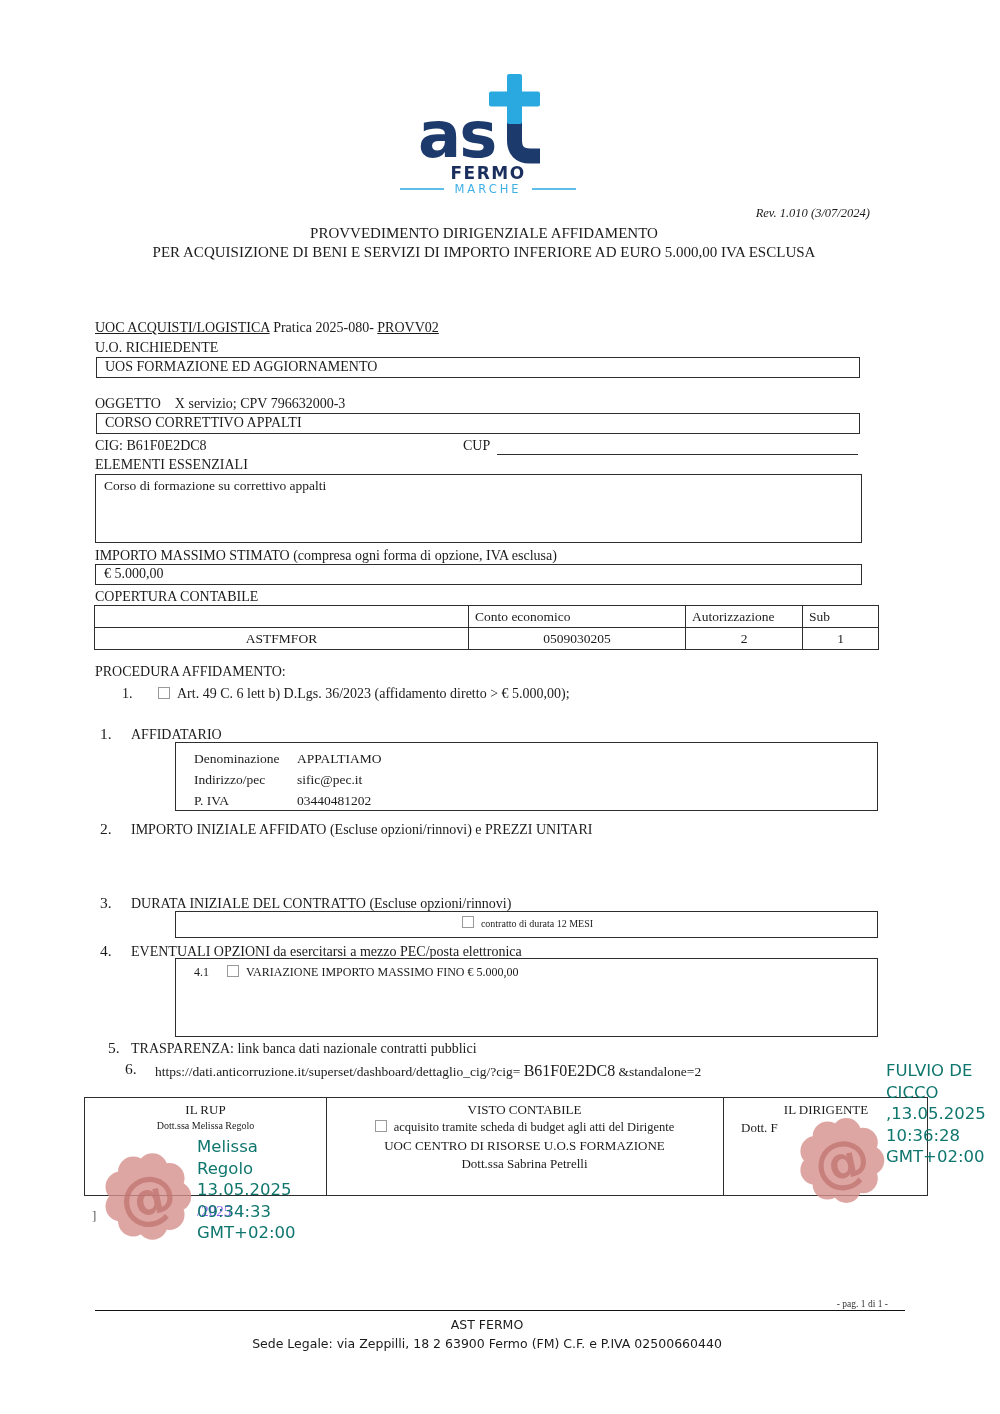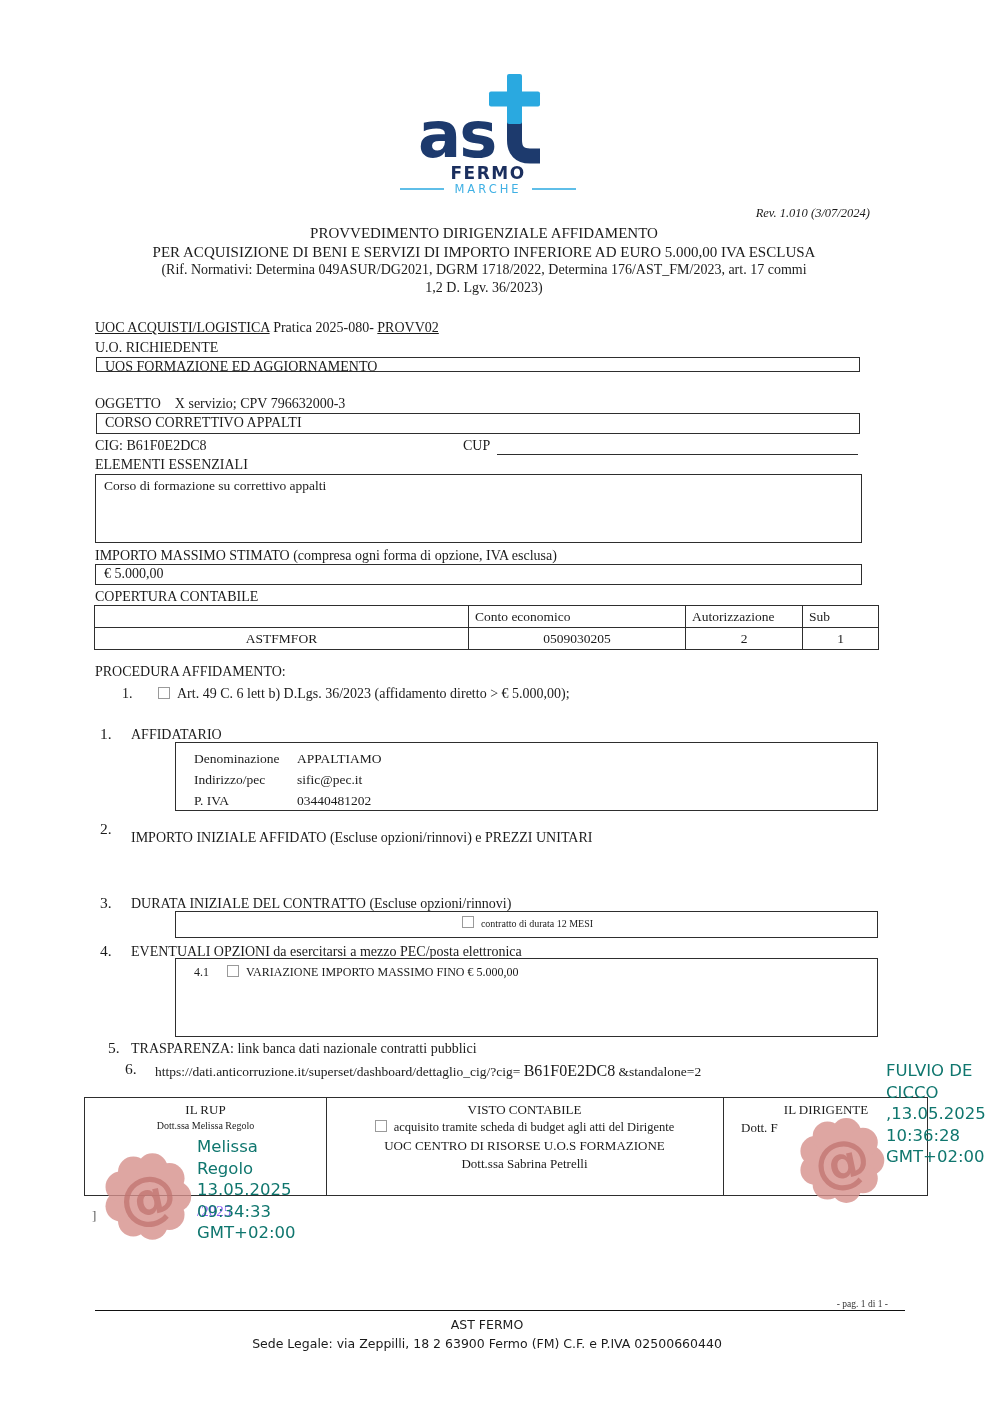--- a/index.html
+++ b/index.html
@@ -33,28 +33,26 @@
     <rect x="97" y="23.5" width="51" height="15" rx="2" fill="#2aa9e0"></rect>
     <text x="96" y="111" text-anchor="middle" font-family="&quot;DejaVu Sans&quot;,&quot;Liberation Sans&quot;,sans-serif" font-weight="bold" font-size="17" letter-spacing="1.5" fill="#1b2f5e">FERMO</text>
     <line x1="8" y1="121" x2="52" y2="121" stroke="#2aa9e0" stroke-width="1.5"></line>
     <line x1="140" y1="121" x2="184" y2="121" stroke="#2aa9e0" stroke-width="1.5"></line>
     <text x="96" y="125" text-anchor="middle" font-family="&quot;DejaVu Sans&quot;,&quot;Liberation Sans&quot;,sans-serif" font-size="11.5" letter-spacing="3" fill="#3fb0e4">MARCHE</text>
   </svg>
 
   <div class="t" style="left:600px;top:206px;width:270px;text-align:right;font-style:italic;font-size:12.5px;">Rev. 1.010 (3/07/2024)</div>
   <div class="t ctr" style="left:95px;top:224px;width:778px;font-size:15px;">PROVVEDIMENTO DIRIGENZIALE AFFIDAMENTO</div>
   <div class="t ctr" style="left:95px;top:243px;width:778px;font-size:15px;">PER ACQUISIZIONE DI BENI E SERVIZI DI IMPORTO INFERIORE AD EURO 5.000,00 IVA ESCLUSA</div>
-  <div class="t ctr" style="left:95px;top:262px;width:778px;font-size:14px;">(Rif. Normativi: Determina 049ASUR/DG2021, DGRM 1718/2022, Determina 176/AST_FM/2023, art. 17 commi</div>
-  <div class="t ctr" style="left:95px;top:280px;width:778px;font-size:14px;">1,2 D. Lgv. 36/2023)</div>
 
   <div class="t cap" style="left:95px;top:320px;">
     <span class="u">UOC ACQUISTI/LOGISTICA</span><span> Pratica 2025-080- </span><span class="u">PROVV02</span>
   </div>
   <div class="t cap" style="left:95px;top:340px;">U.O. RICHIEDENTE</div>
-  <div class="box" style="left:96px;top:357px;width:764px;height:15px;">
+  <div class="box" style="left:96px;top:357px;width:764px;height:21px;">
     <div class="t cap" style="left:8px;top:1px;">UOS FORMAZIONE ED AGGIORNAMENTO</div>
   </div>
 
   <div class="t cap" style="left:95px;top:396px;">
     <span style="margin-right:14px;">OGGETTO</span><span>X servizio; CPV 796632000-3</span>
   </div>
   <div class="box" style="left:96px;top:413px;width:764px;height:21px;">
     <div class="t cap" style="left:8px;top:1px;">CORSO CORRETTIVO APPALTI</div>
   </div>
   <div class="t cap" style="left:95px;top:438px;">CIG: B61F0E2DC8</div>
@@ -103,21 +101,21 @@
   <div class="t cap" style="left:131px;top:727px;">AFFIDATARIO</div>
   <div class="box" style="left:175px;top:742px;width:703px;height:69px;">
     <div class="t" style="left:18px;top:5px;font-size:13.5px;line-height:21px;white-space:normal;width:650px;">
       <div><span style="display:inline-block;width:103px;">Denominazione</span><span>APPALTIAMO</span></div>
       <div><span style="display:inline-block;width:103px;">Indirizzo/pec</span><span>sific@pec.it</span></div>
       <div><span style="display:inline-block;width:103px;">P. IVA</span><span>03440481202</span></div>
     </div>
   </div>
 
   <div class="t num" style="left:100px;top:820px;">2.</div>
-  <div class="t cap" style="left:131px;top:822px;margin-top:8px;">IMPORTO INIZIALE AFFIDATO (Escluse opzioni/rinnovi) e PREZZI UNITARI</div>
+  <div class="t cap" style="left:131px;top:822px;">IMPORTO INIZIALE AFFIDATO (Escluse opzioni/rinnovi) e PREZZI UNITARI</div>
 
   <div class="t num" style="left:100px;top:894px;">3.</div>
   <div class="t cap" style="left:131px;top:896px;">DURATA INIZIALE DEL CONTRATTO (Escluse opzioni/rinnovi)</div>
   <div class="box" style="left:175px;top:911px;width:703px;height:27px;">
     <div class="t ctr" style="left:0;top:4px;width:703px;font-size:10px;">
       <span class="cb"></span><span>contratto di durata 12 MESI</span>
     </div>
   </div>
 
   <div class="t num" style="left:100px;top:942px;">4.</div>

